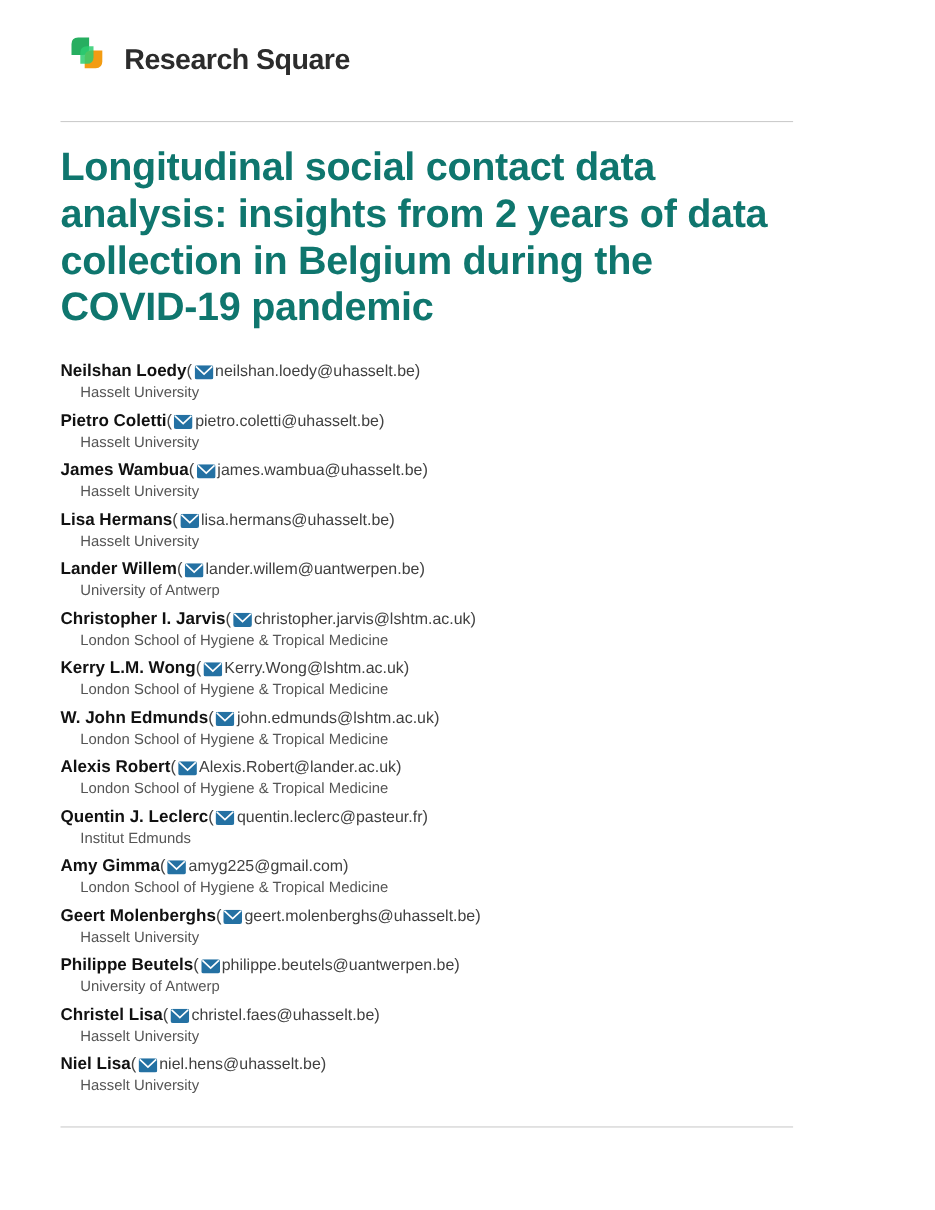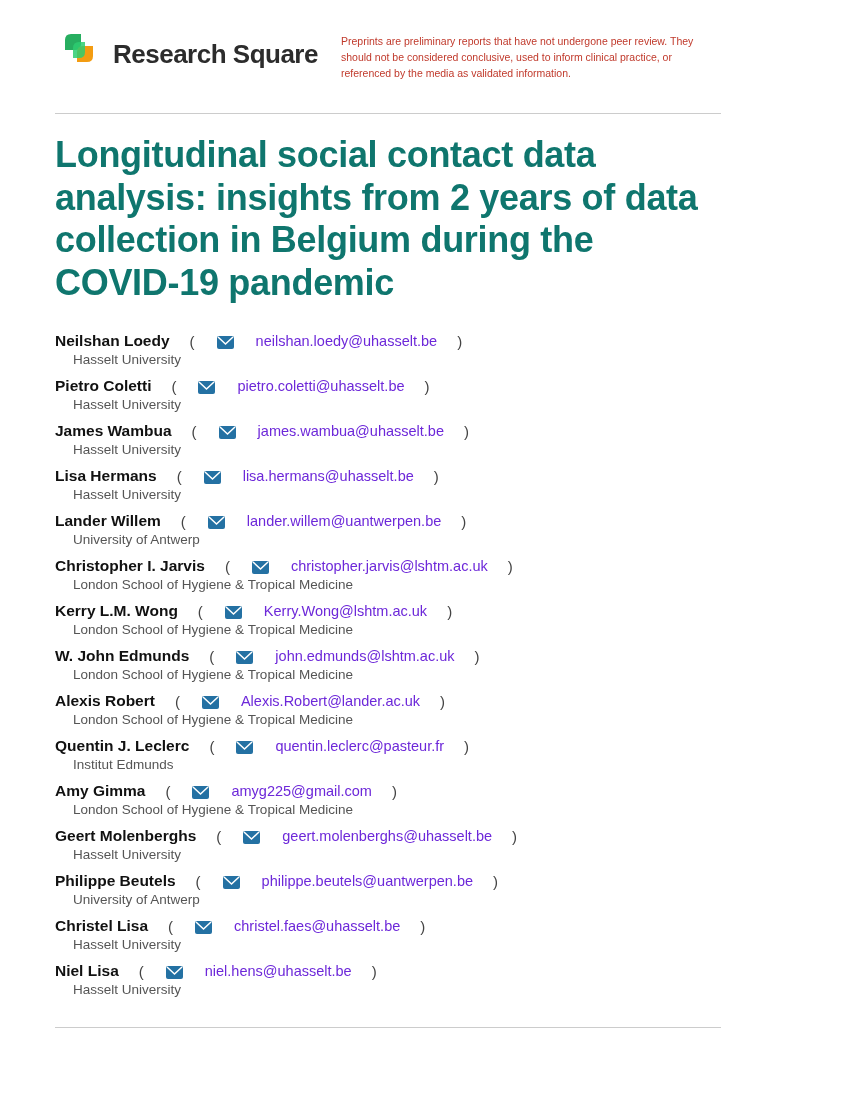--- a/index.html
+++ b/index.html
@@ -66,39 +66,39 @@
     }
     .authors-section {
       margin-top: 2px;
     }
     .author-block {
       margin-bottom: 10px;
     }
     .author-name-line {
       display: flex;
       align-items: center;
-      gap: 20px;
+      gap: 0;
       flex-wrap: wrap;
     }
     .author-name {
       font-family: Arial, Helvetica, sans-serif;
       font-size: 15.5px;
       font-weight: 700;
       color: #111;
     }
     .author-paren {
       font-family: Arial, Helvetica, sans-serif;
       font-size: 15px;
       color: #444;
       font-weight: 400;
     }
     .email-link {
       font-family: Arial, Helvetica, sans-serif;
       font-size: 14.5px;
-      color: #6d28d9;
+      color: #404040;
       text-decoration: none;
       font-weight: 400;
     }
     .author-affiliation {
       font-family: Arial, Helvetica, sans-serif;
       font-size: 13.5px;
       color: #555;
       margin-left: 18px;
       margin-top: 2px;
     }
@@ -122,21 +122,20 @@
 
           <path d="M 8 6 Q 8 0 14 0 L 24 0 L 24 10 Q 24 16 18 16 L 8 16 Z" fill="#27ae60"></path>
 
           <path d="M 20 18 Q 20 12 26 12 L 36 12 L 36 22 Q 36 28 30 28 L 20 28 Z" fill="#f39c12"></path>
 
           <path d="M 16 14 Q 16 8 22 8 L 28 8 L 28 18 Q 28 24 22 24 L 16 24 Z" fill="#2ecc71" opacity="0.85"></path>
         </g>
       </svg>
       <span class="logo-text">Research Square</span>
     </div>
-    <div class="disclaimer">Preprints are preliminary reports that have not undergone peer review. They should not be considered conclusive, used to inform clinical practice, or referenced by the media as validated information.</div>
   </div>
 
   <hr class="divider">
 
   <h1 class="paper-title">Longitudinal social contact data analysis: insights from 2 years of data collection in Belgium during the COVID-19 pandemic</h1>
 
   <div class="authors-section" id="authors-container">
   <div class="author-block">
         <div class="author-name-line">
           <span class="author-name">Neilshan Loedy</span>

